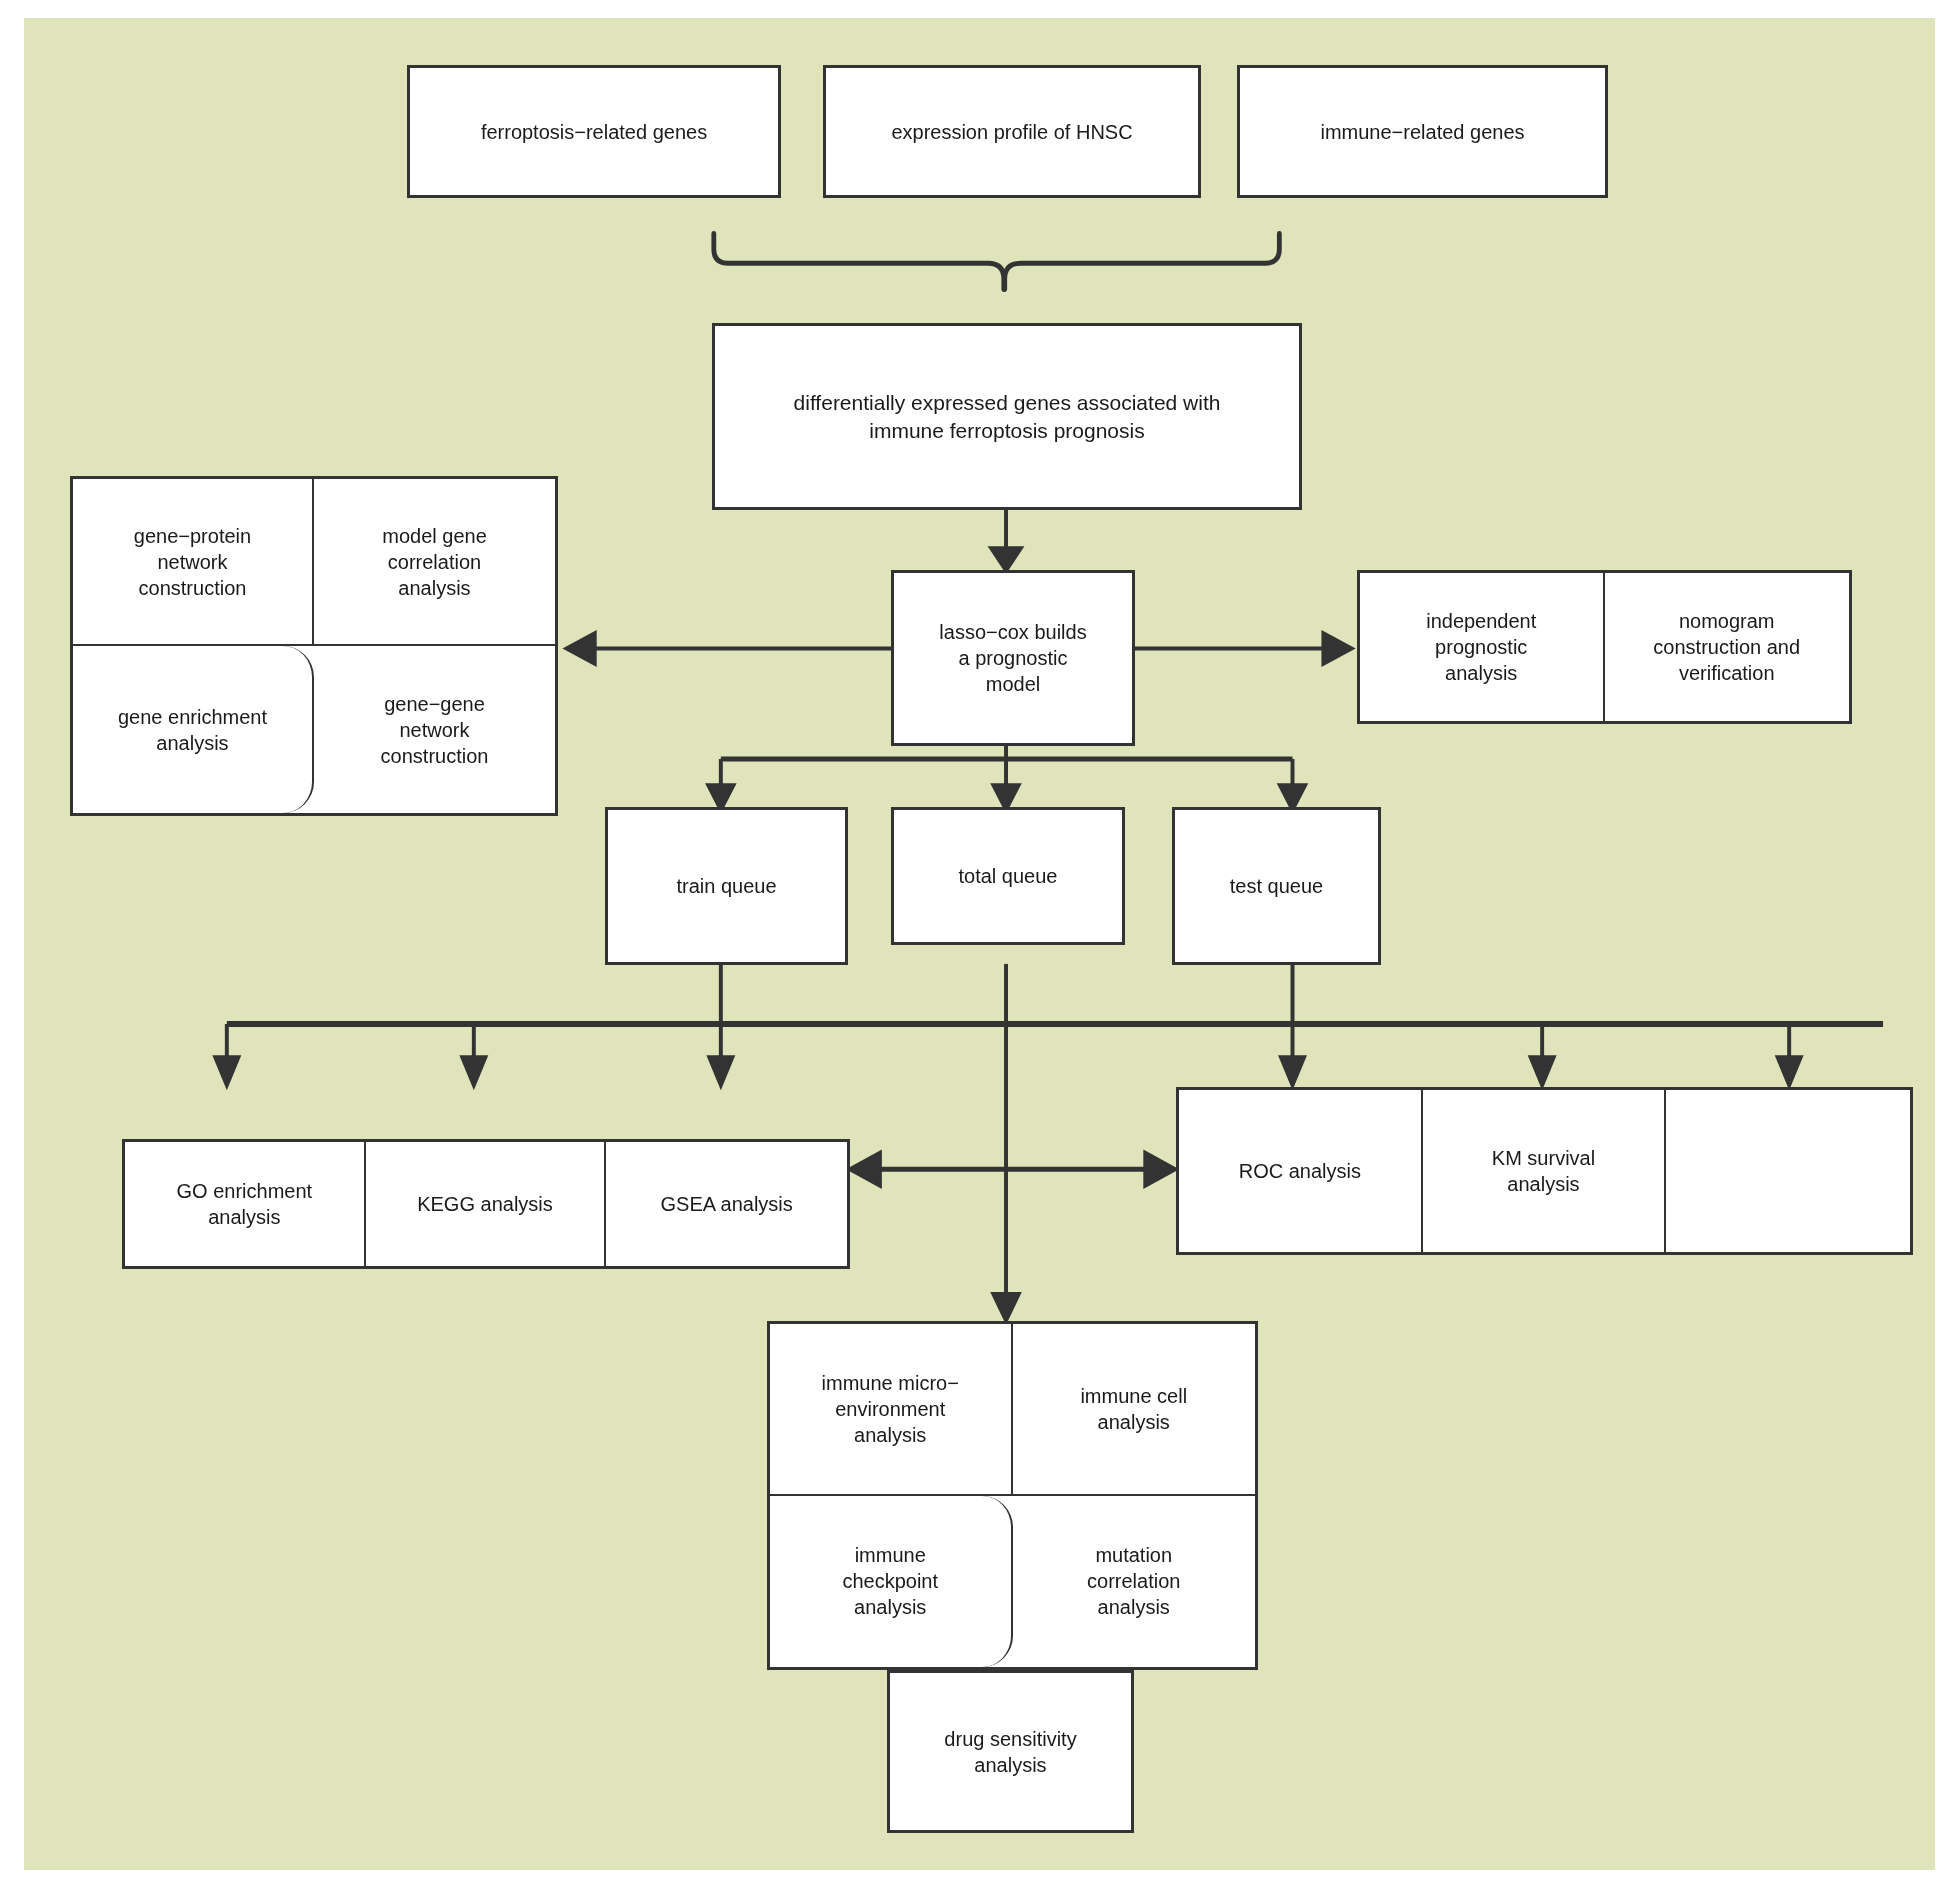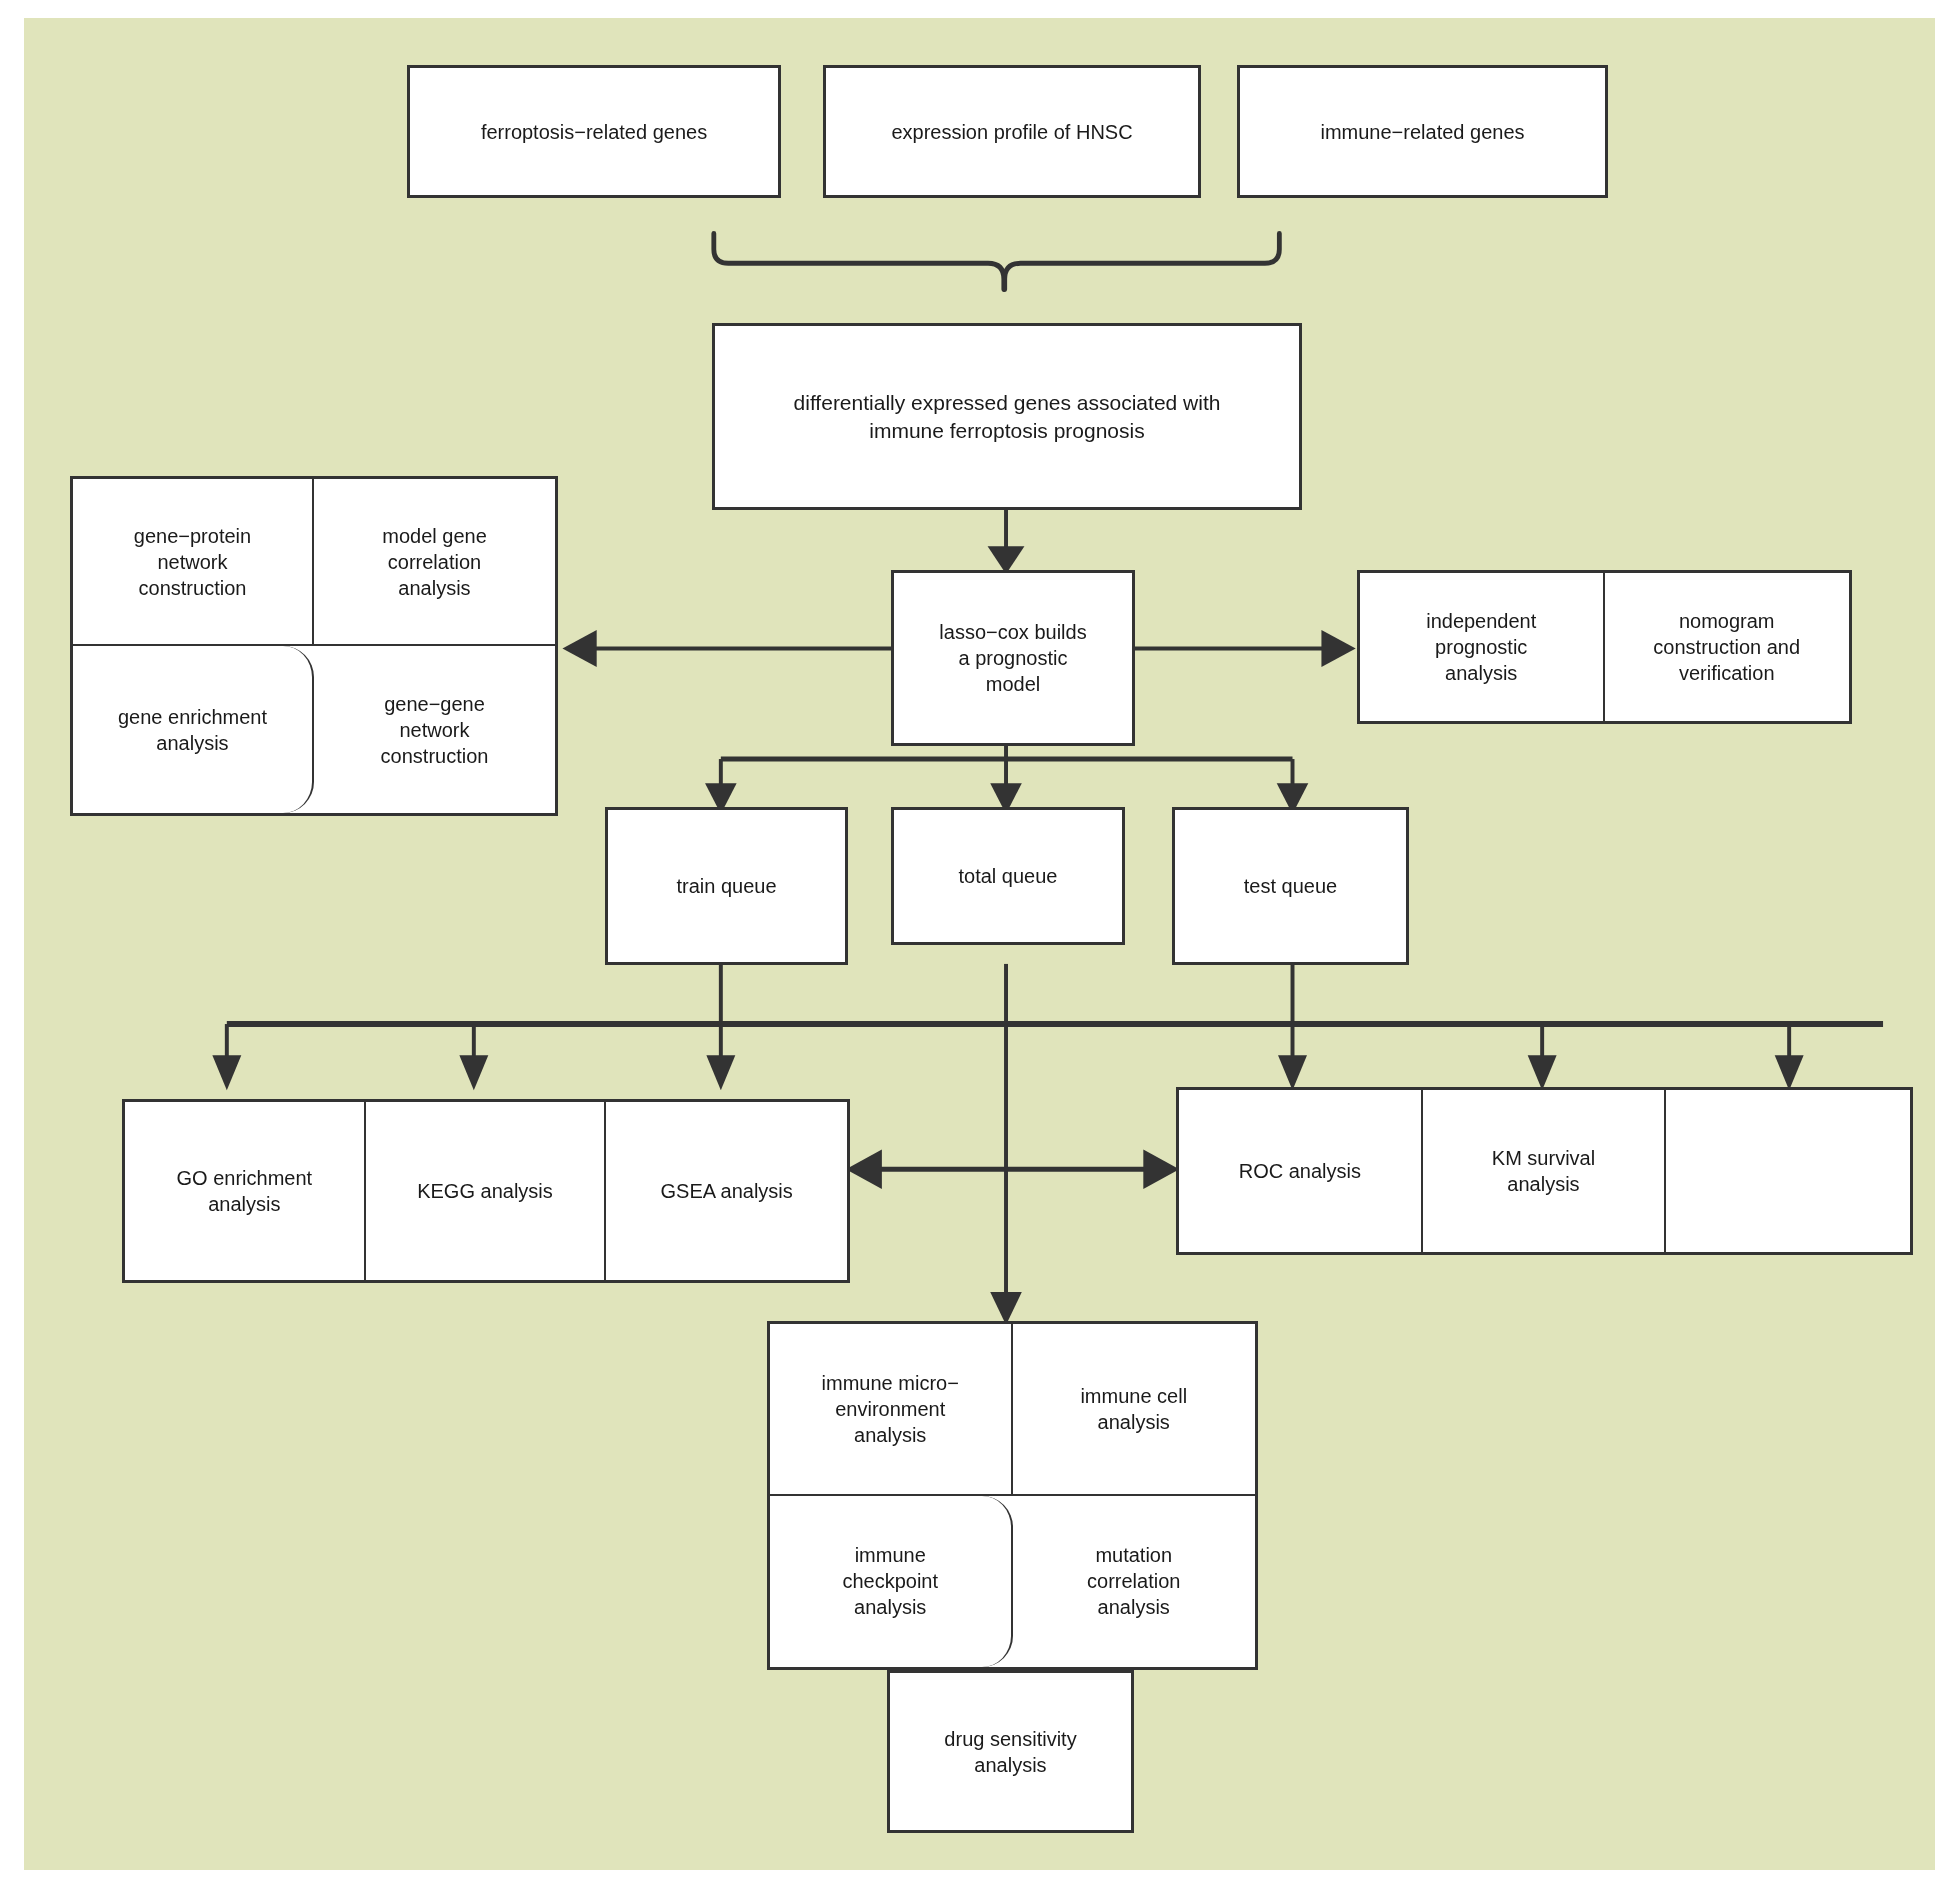--- a/index.html
+++ b/index.html
@@ -221,25 +221,25 @@
   </div>
 
   <div class="node" style="left:605px; top:807px; width:243px; height:158px;">
     <span>train queue</span>
   </div>
 
   <div class="node" style="left:891px; top:807px; width:234px; height:138px;">
     <span>total queue</span>
   </div>
 
-  <div class="node" style="left:1172px; top:807px; width:237px; height:158px;">
+  <div class="node" style="left:1172px; top:807px; width:209px; height:158px;">
     <span>test queue</span>
   </div>
 
-  <div class="grid g3x1" style="left:122px; top:1099px; width:728px; height:184px;">
+  <div class="grid g3x1" style="left:122px; top:1139px; width:728px; height:130px;">
     <div class="cell">
       <span>GO enrichment
 analysis</span>
     </div>
     <div class="cell">
       <span>KEGG analysis</span>
     </div>
     <div class="cell">
       <span>GSEA analysis</span>
     </div>

